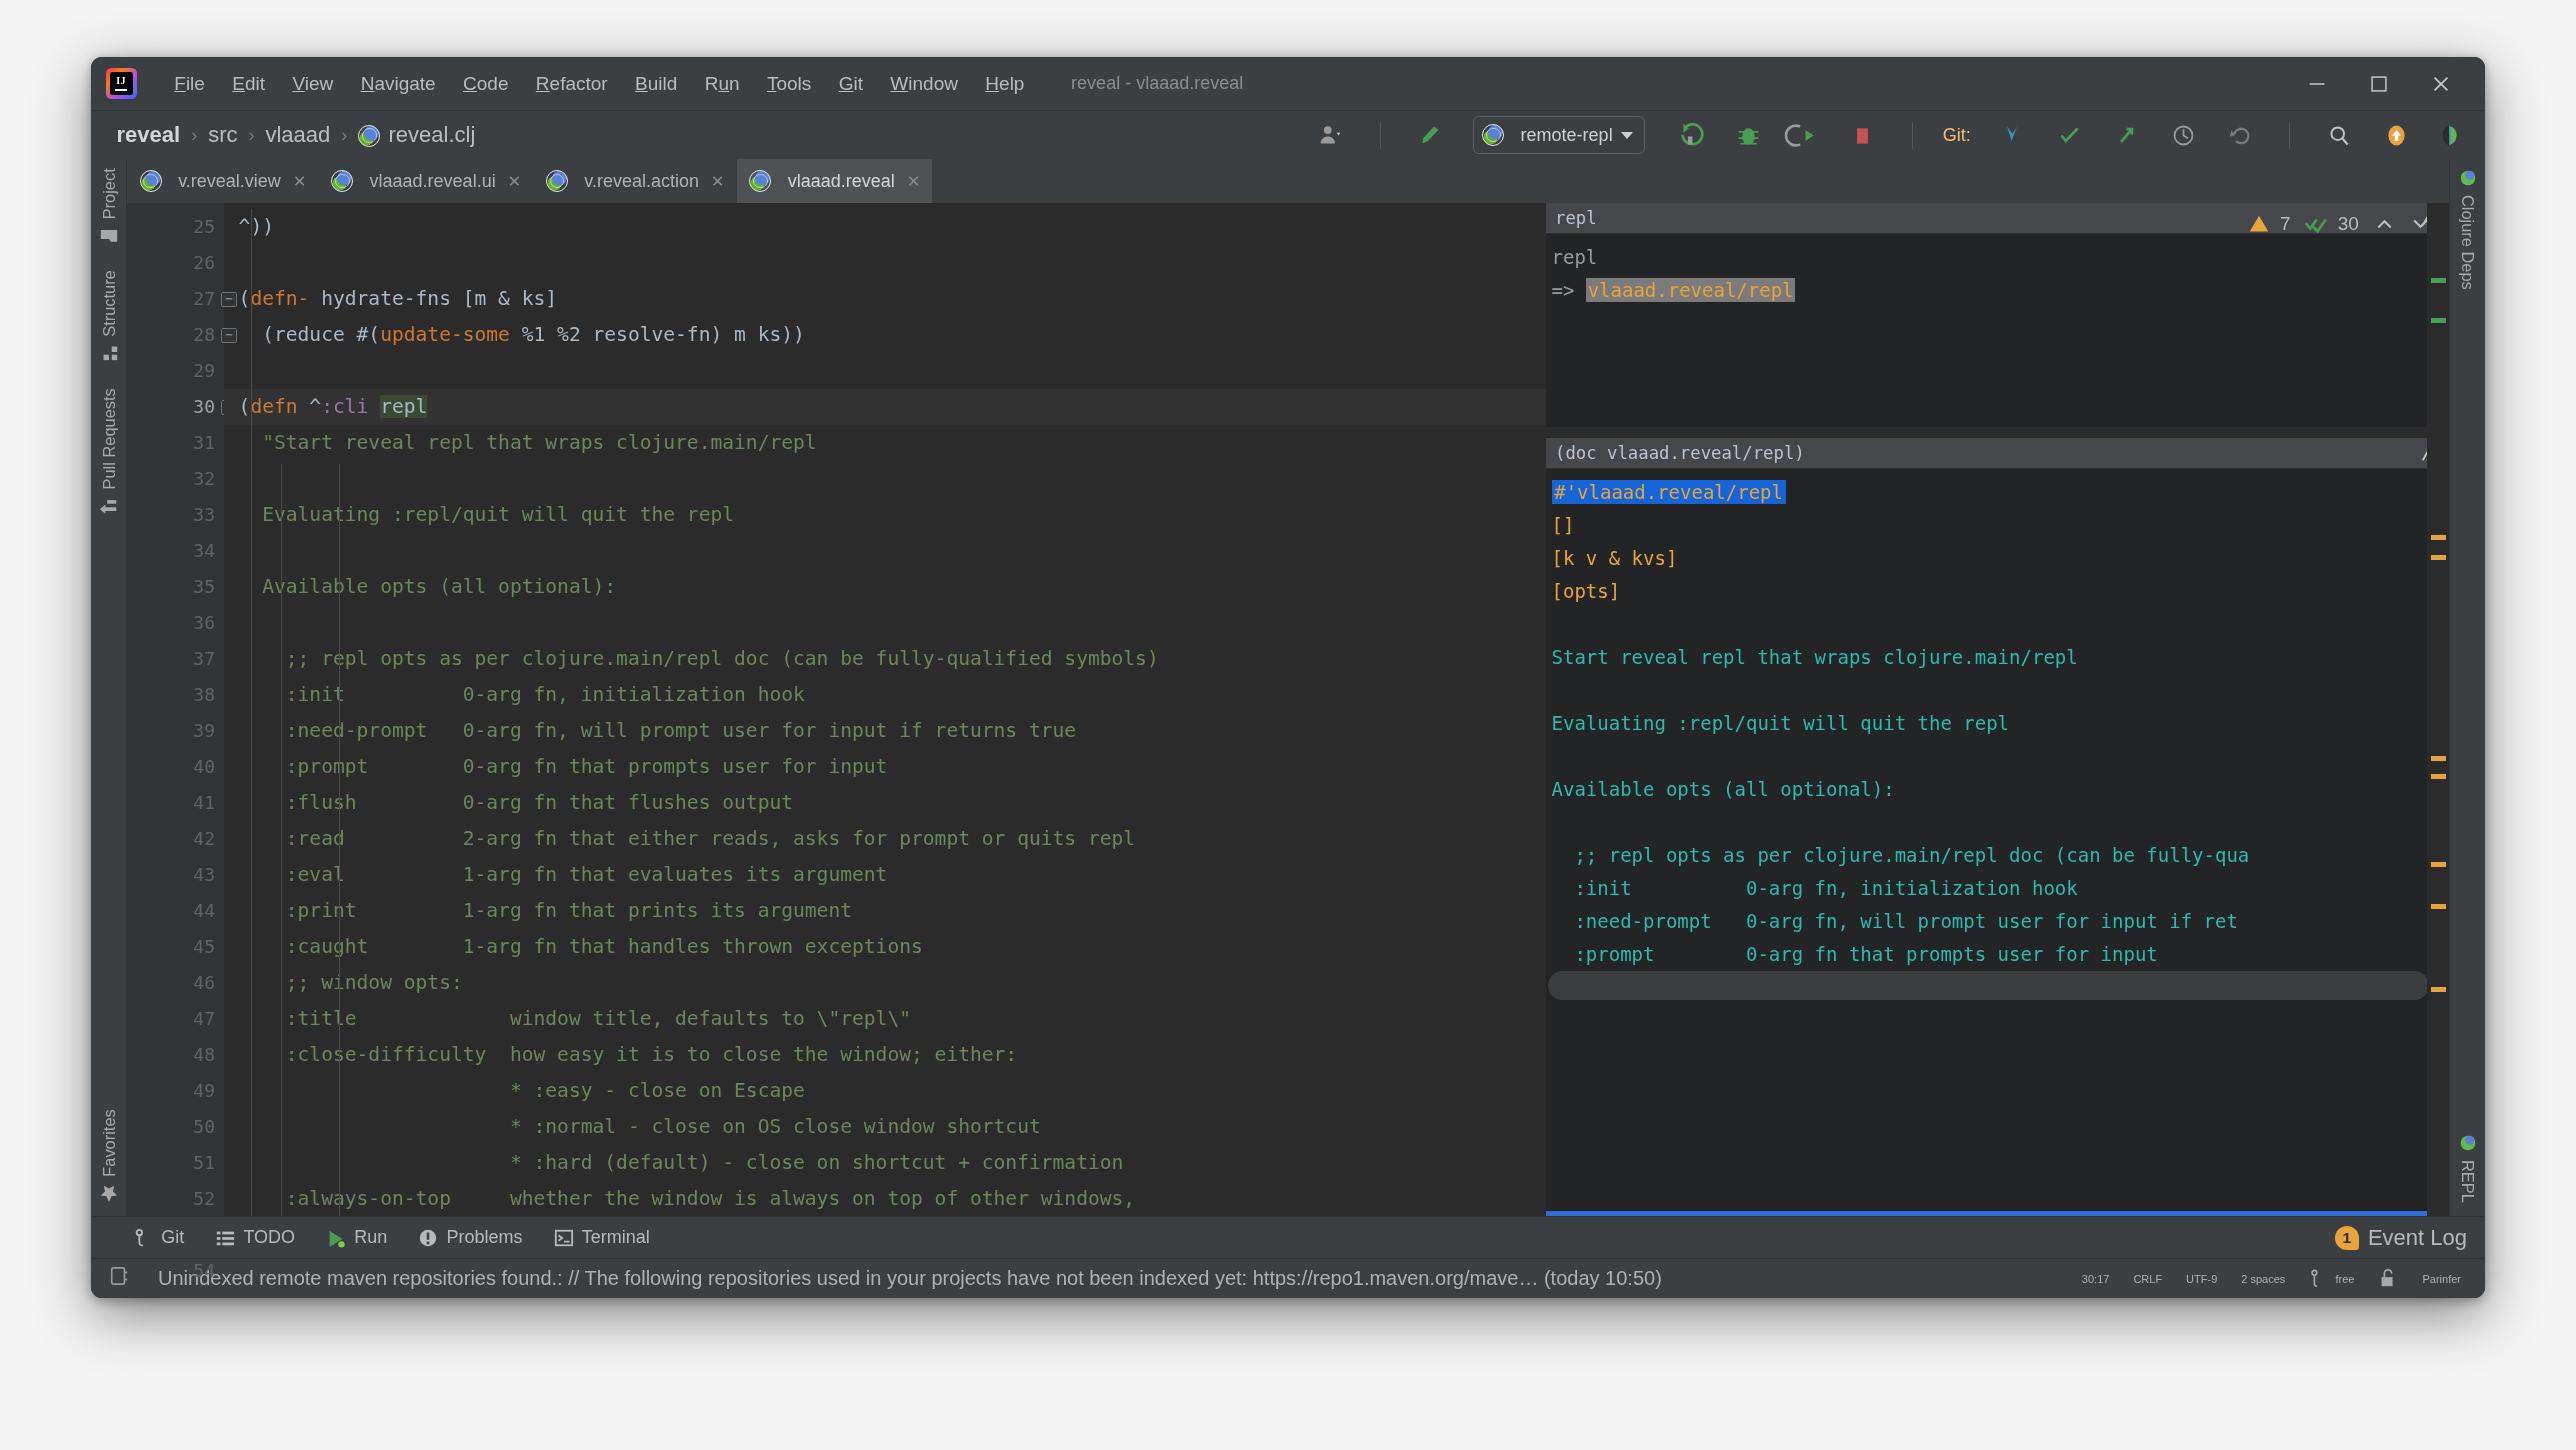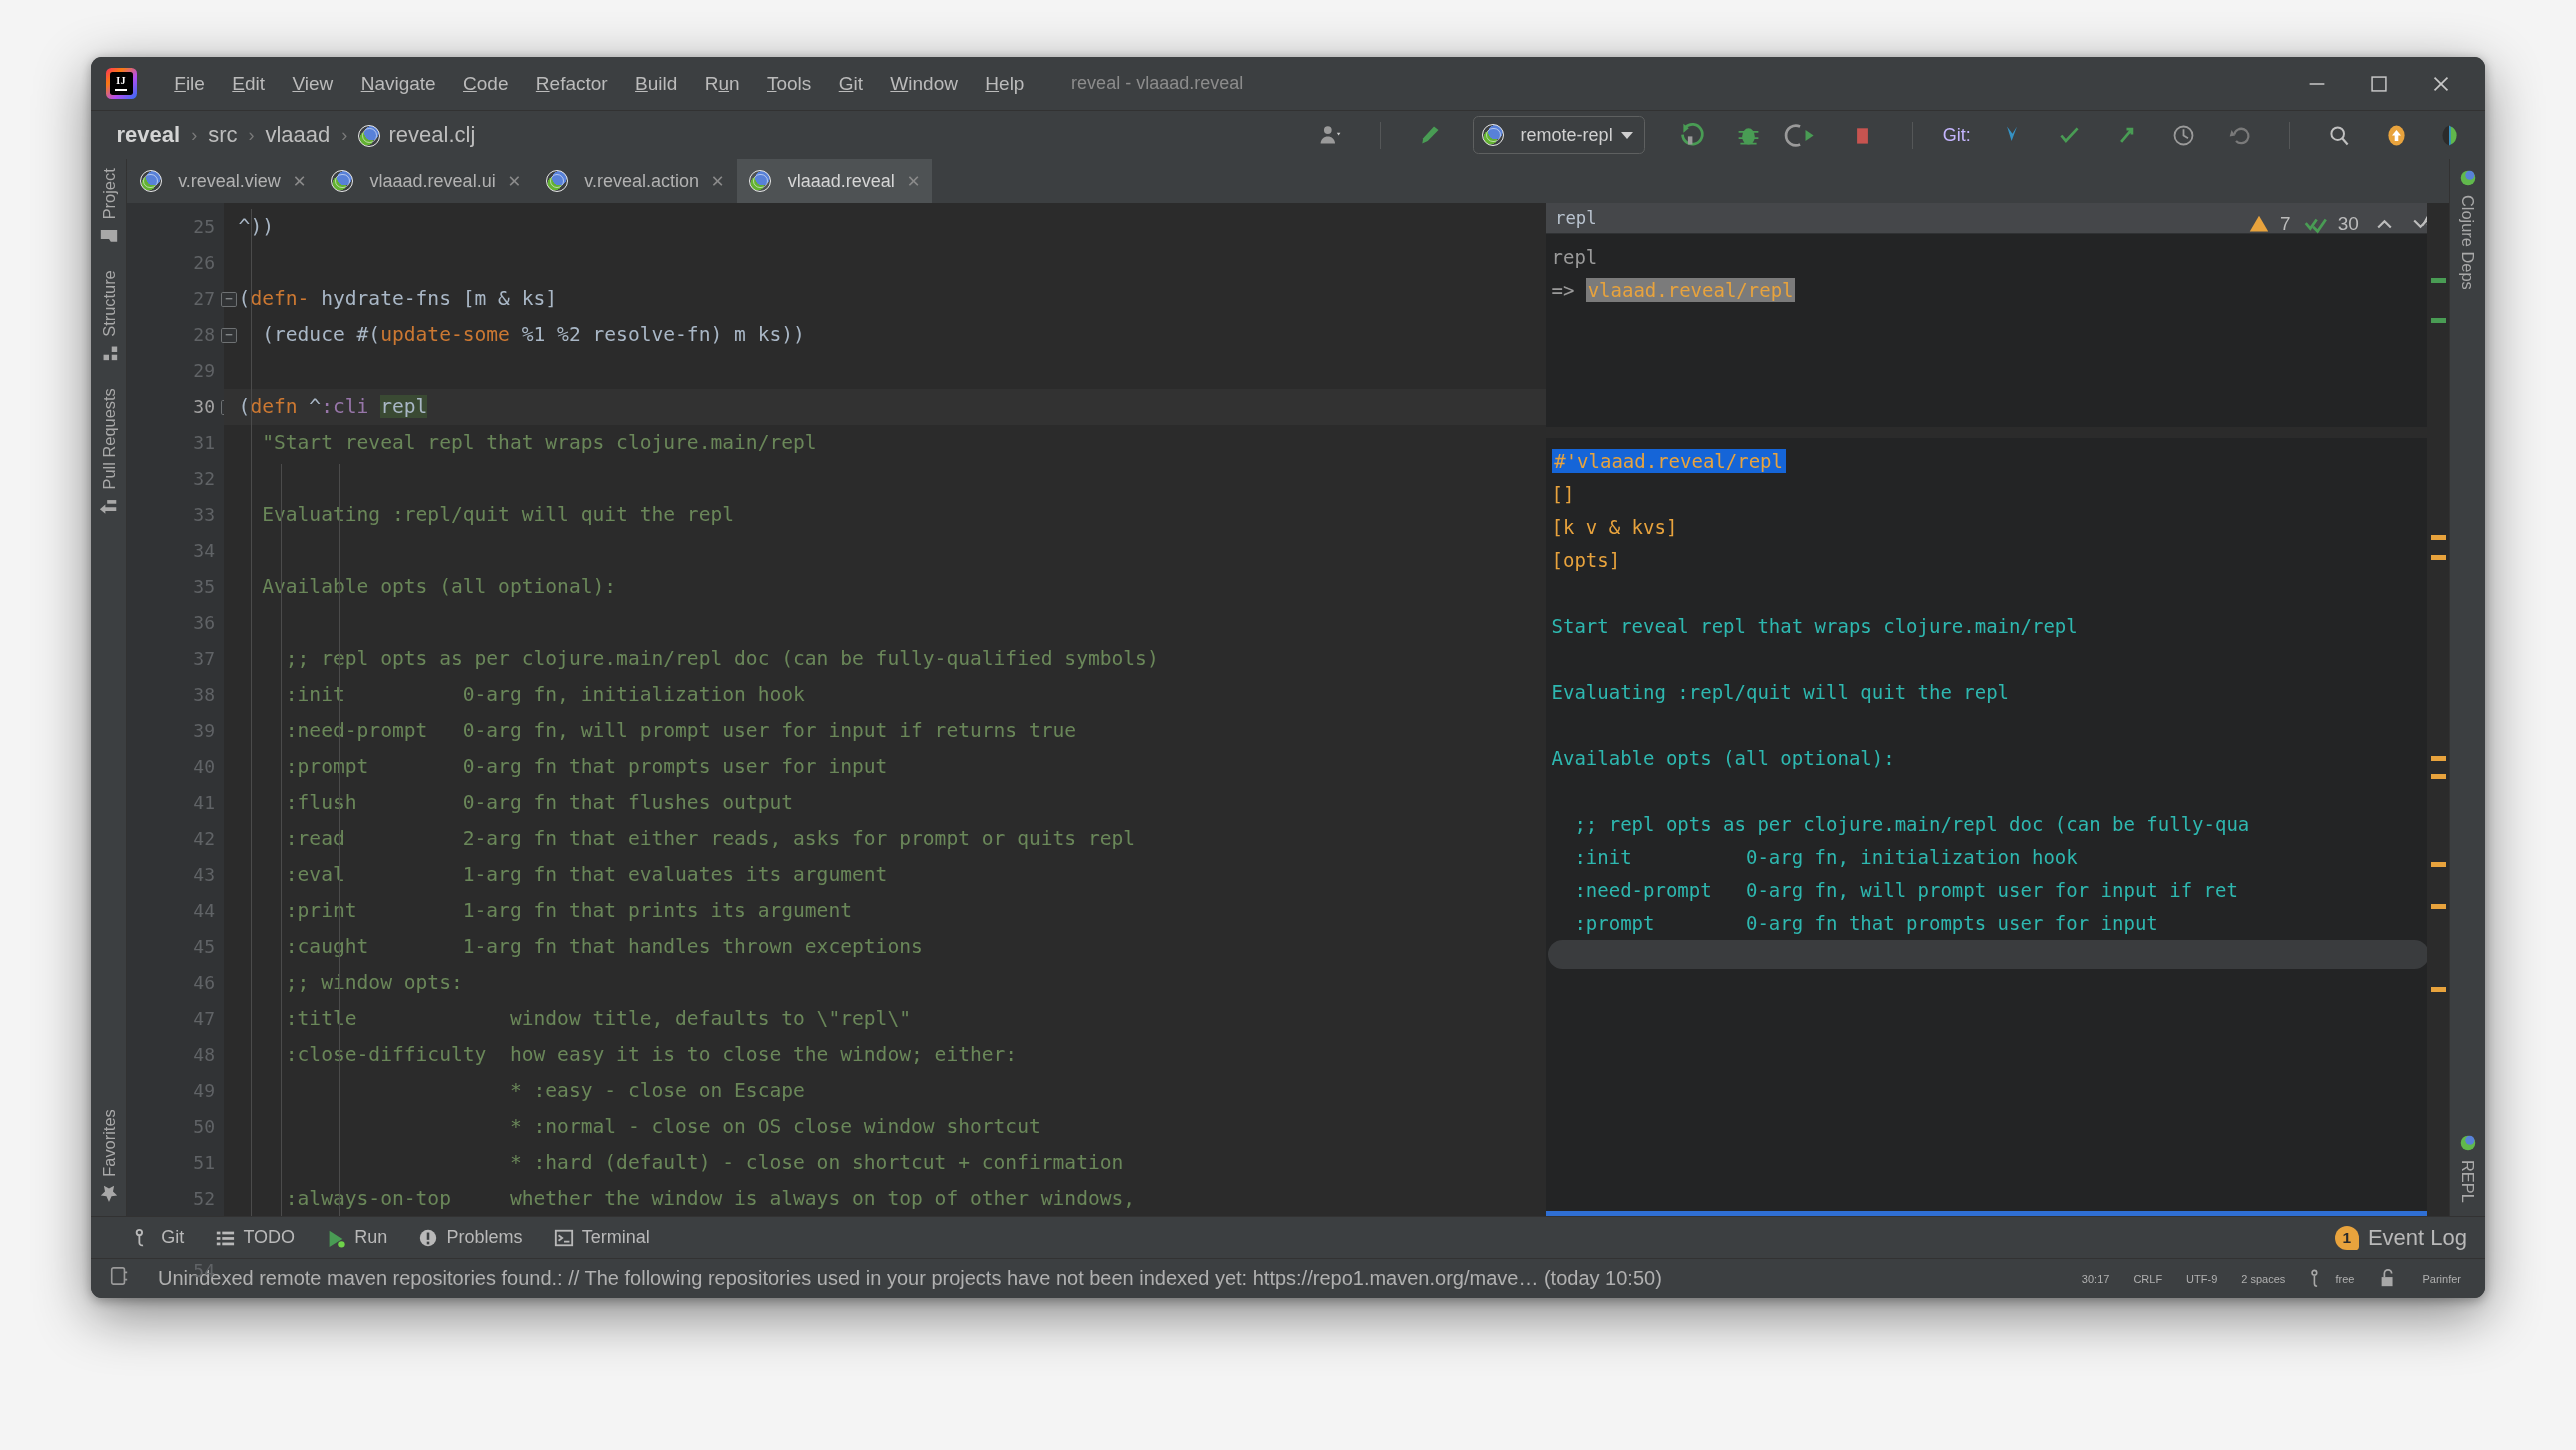--- a/index.html
+++ b/index.html
@@ -95,21 +95,21 @@
     border-radius: 4.6px;
   }
   .run-config {
     height: 38px; border: 0.9px solid #5e6060; border-radius: 5.5px;
     display: flex; align-items: center; gap: 8.2px;
     padding: 0 11px 0 8.2px; margin: 0 9px 0 5.5px;
   }
   .run-config .label { color: #d0d0d0; font-size: 18px; }
   .caret-dn { width: 0; height: 0; border-left: 6.4px solid transparent; border-right: 6.4px solid transparent; border-top: 7.3px solid #cfcfcf; }
   .tb-div { width: 0.9px; height: 27px; background: #555758; margin: 0 11px; }
-  .git-label { color: #c4b5fd; font-size: 18px; margin-right: 3.6px; }
+  .git-label { color: #fdba74; font-size: 18px; margin-right: 3.6px; }
 
   
   .body { flex: 1; display: flex; min-height: 0; }
 
   .side-rail {
     width: 36px; background: #3c3f41;
     display: flex; flex-direction: column; align-items: center;
     flex: none;
     position: relative;
   }
@@ -579,20 +579,28 @@
             </div>
             <div class="repl-body" id="repl-body">
                   <div class="rline"><span class="r-gray">repl</span></div>
                   <div class="rline"><span class="r-gray">=&gt; </span><span class="r-sel">vlaaad.reveal/repl</span></div>
                 </div>
           </div>
 
           <div class="repl-divider"></div>
 
           <div class="repl-pane" style="flex:1;">
+            <div class="repl-head">
+              <span>(doc vlaaad.reveal/repl)</span>
+              <span class="hatch">
+                <svg width="20" height="20" viewBox="0 0 22 22">
+                  <path d="M3 18 L12 2 M8 18 L17 2 M13 18 L22 2" stroke="#c8c8c8" stroke-width="2"></path>
+                </svg>
+              </span>
+            </div>
             <div class="repl-body" id="doc-body">
               <div class="repl-scrollbar" style="height:182px;"></div>
             <div class="rline"><span class="r-bluesel">#'vlaaad.reveal/repl</span></div>
                   <div class="rline"><span class="r-orange">[]</span></div>
                   <div class="rline"><span class="r-orange">[k v &amp; kvs]</span></div>
                   <div class="rline"><span class="r-orange">[opts]</span></div>
                   <div class="rline"><span class="r-cyan"> </span></div>
                   <div class="rline"><span class="r-cyan">Start reveal repl that wraps clojure.main/repl</span></div>
                   <div class="rline"><span class="r-cyan"> </span></div>
                   <div class="rline"><span class="r-cyan">Evaluating :repl/quit will quit the repl</span></div>

